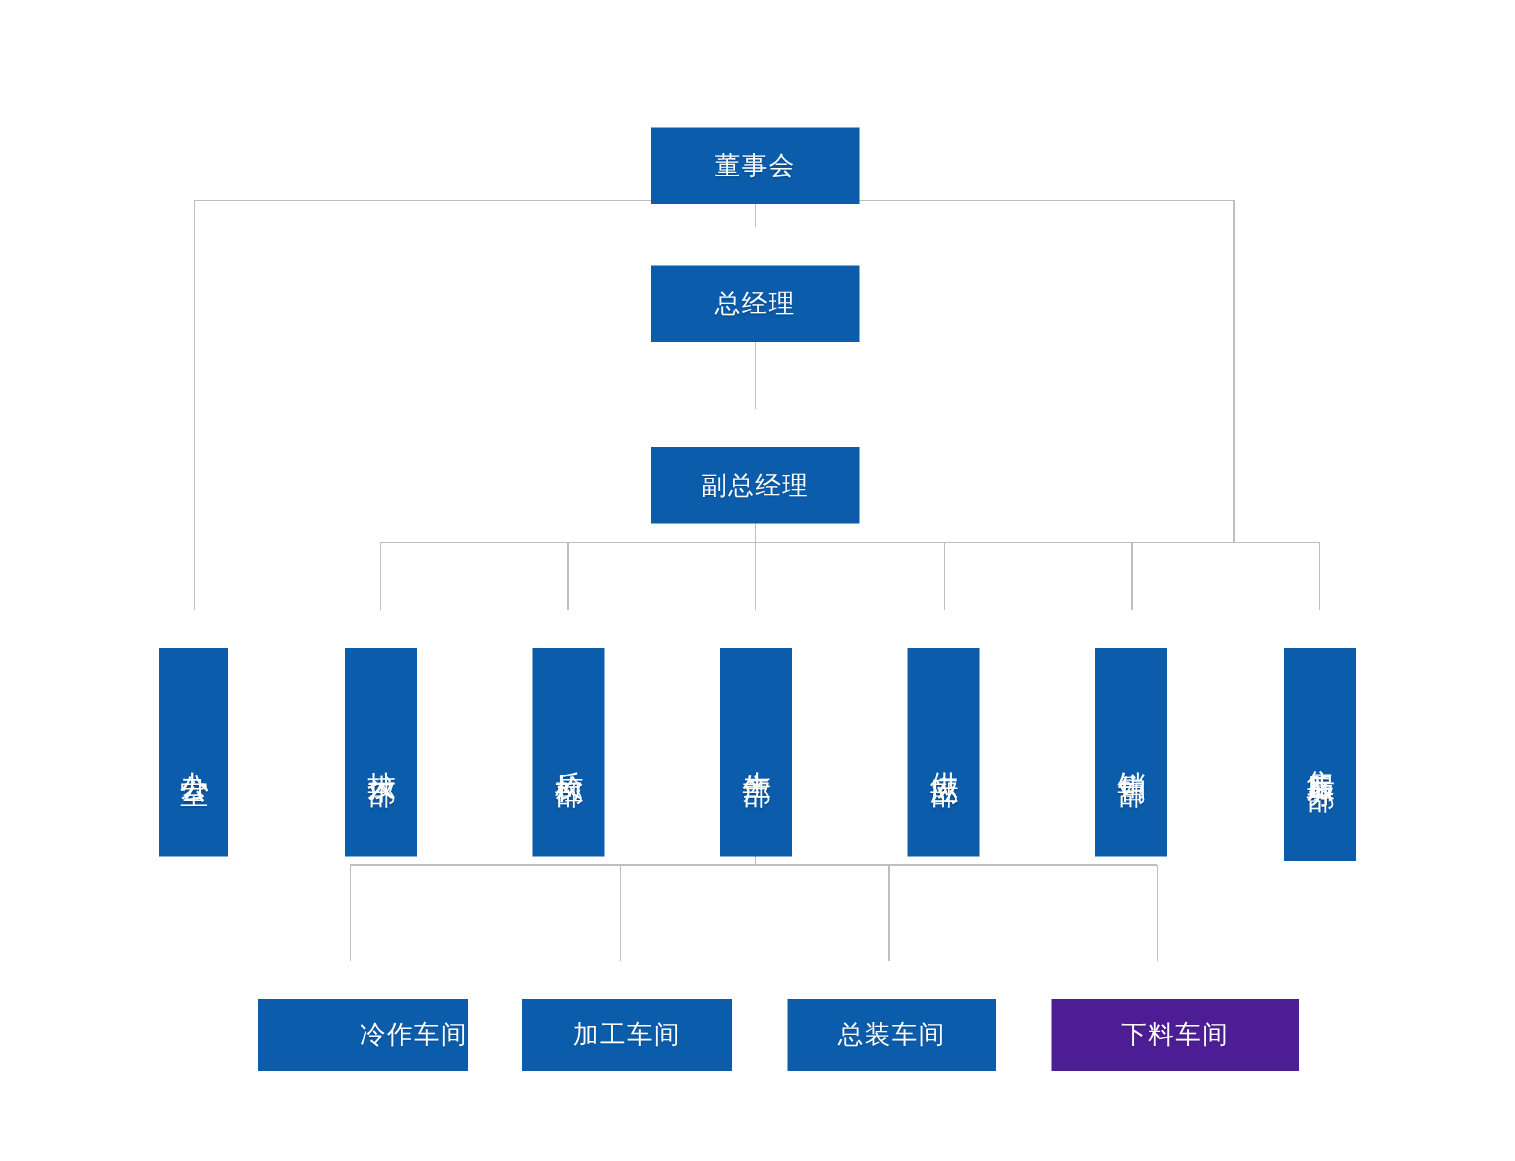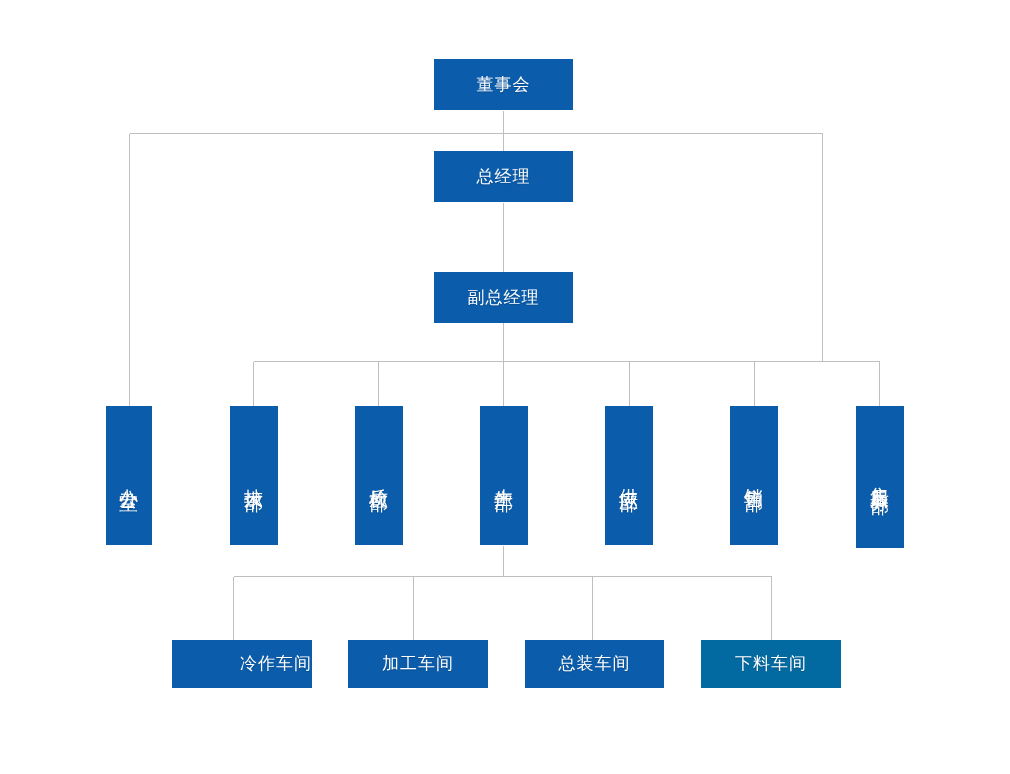--- a/index.html
+++ b/index.html
@@ -29,20 +29,21 @@
   .node {
     position: absolute;
     background: #0b5cab;
     color: #ffffff;
     display: flex;
     align-items: center;
     justify-content: center;
     box-sizing: border-box;
     text-align: center;
     line-height: 1.25;
+    margin-top: 26px;
   }
   .node-label {
     display: block;
     color: #ffffff;
     text-shadow: 0 1px 1px rgba(0,0,0,0.18);
   }
   .node.horizontal .node-label {
     writing-mode: horizontal-tb;
     font-size: 17px;
     letter-spacing: 1px;
@@ -125,18 +126,18 @@
   <div id="workshop-layer">
       <div class="node horizontal" style="left: 172px; top: 640px; width: 140px; height: 48px; background: rgb(11, 92, 171); justify-content: flex-end;">
         <span class="node-label">冷作车间</span>
       </div>
       <div class="node horizontal" style="left: 348px; top: 640px; width: 140px; height: 48px; background: rgb(11, 92, 171); font-family: Liberation Serif, serif;">
         <span class="node-label">加工车间</span>
       </div>
       <div class="node horizontal" style="left: 525px; top: 640px; width: 139px; height: 48px; background: rgb(11, 92, 171);">
         <span class="node-label">总装车间</span>
       </div>
-      <div class="node horizontal" style="left: 701px; top: 640px; width: 140px; height: 48px; background: #0369a1;">
+      <div class="node horizontal" style="left: 701px; top: 640px; width: 165px; height: 48px; background: #4c1d95;">
         <span class="node-label">下料车间</span>
       </div>
     </div>
 
 </div>
 
 </body></html>

